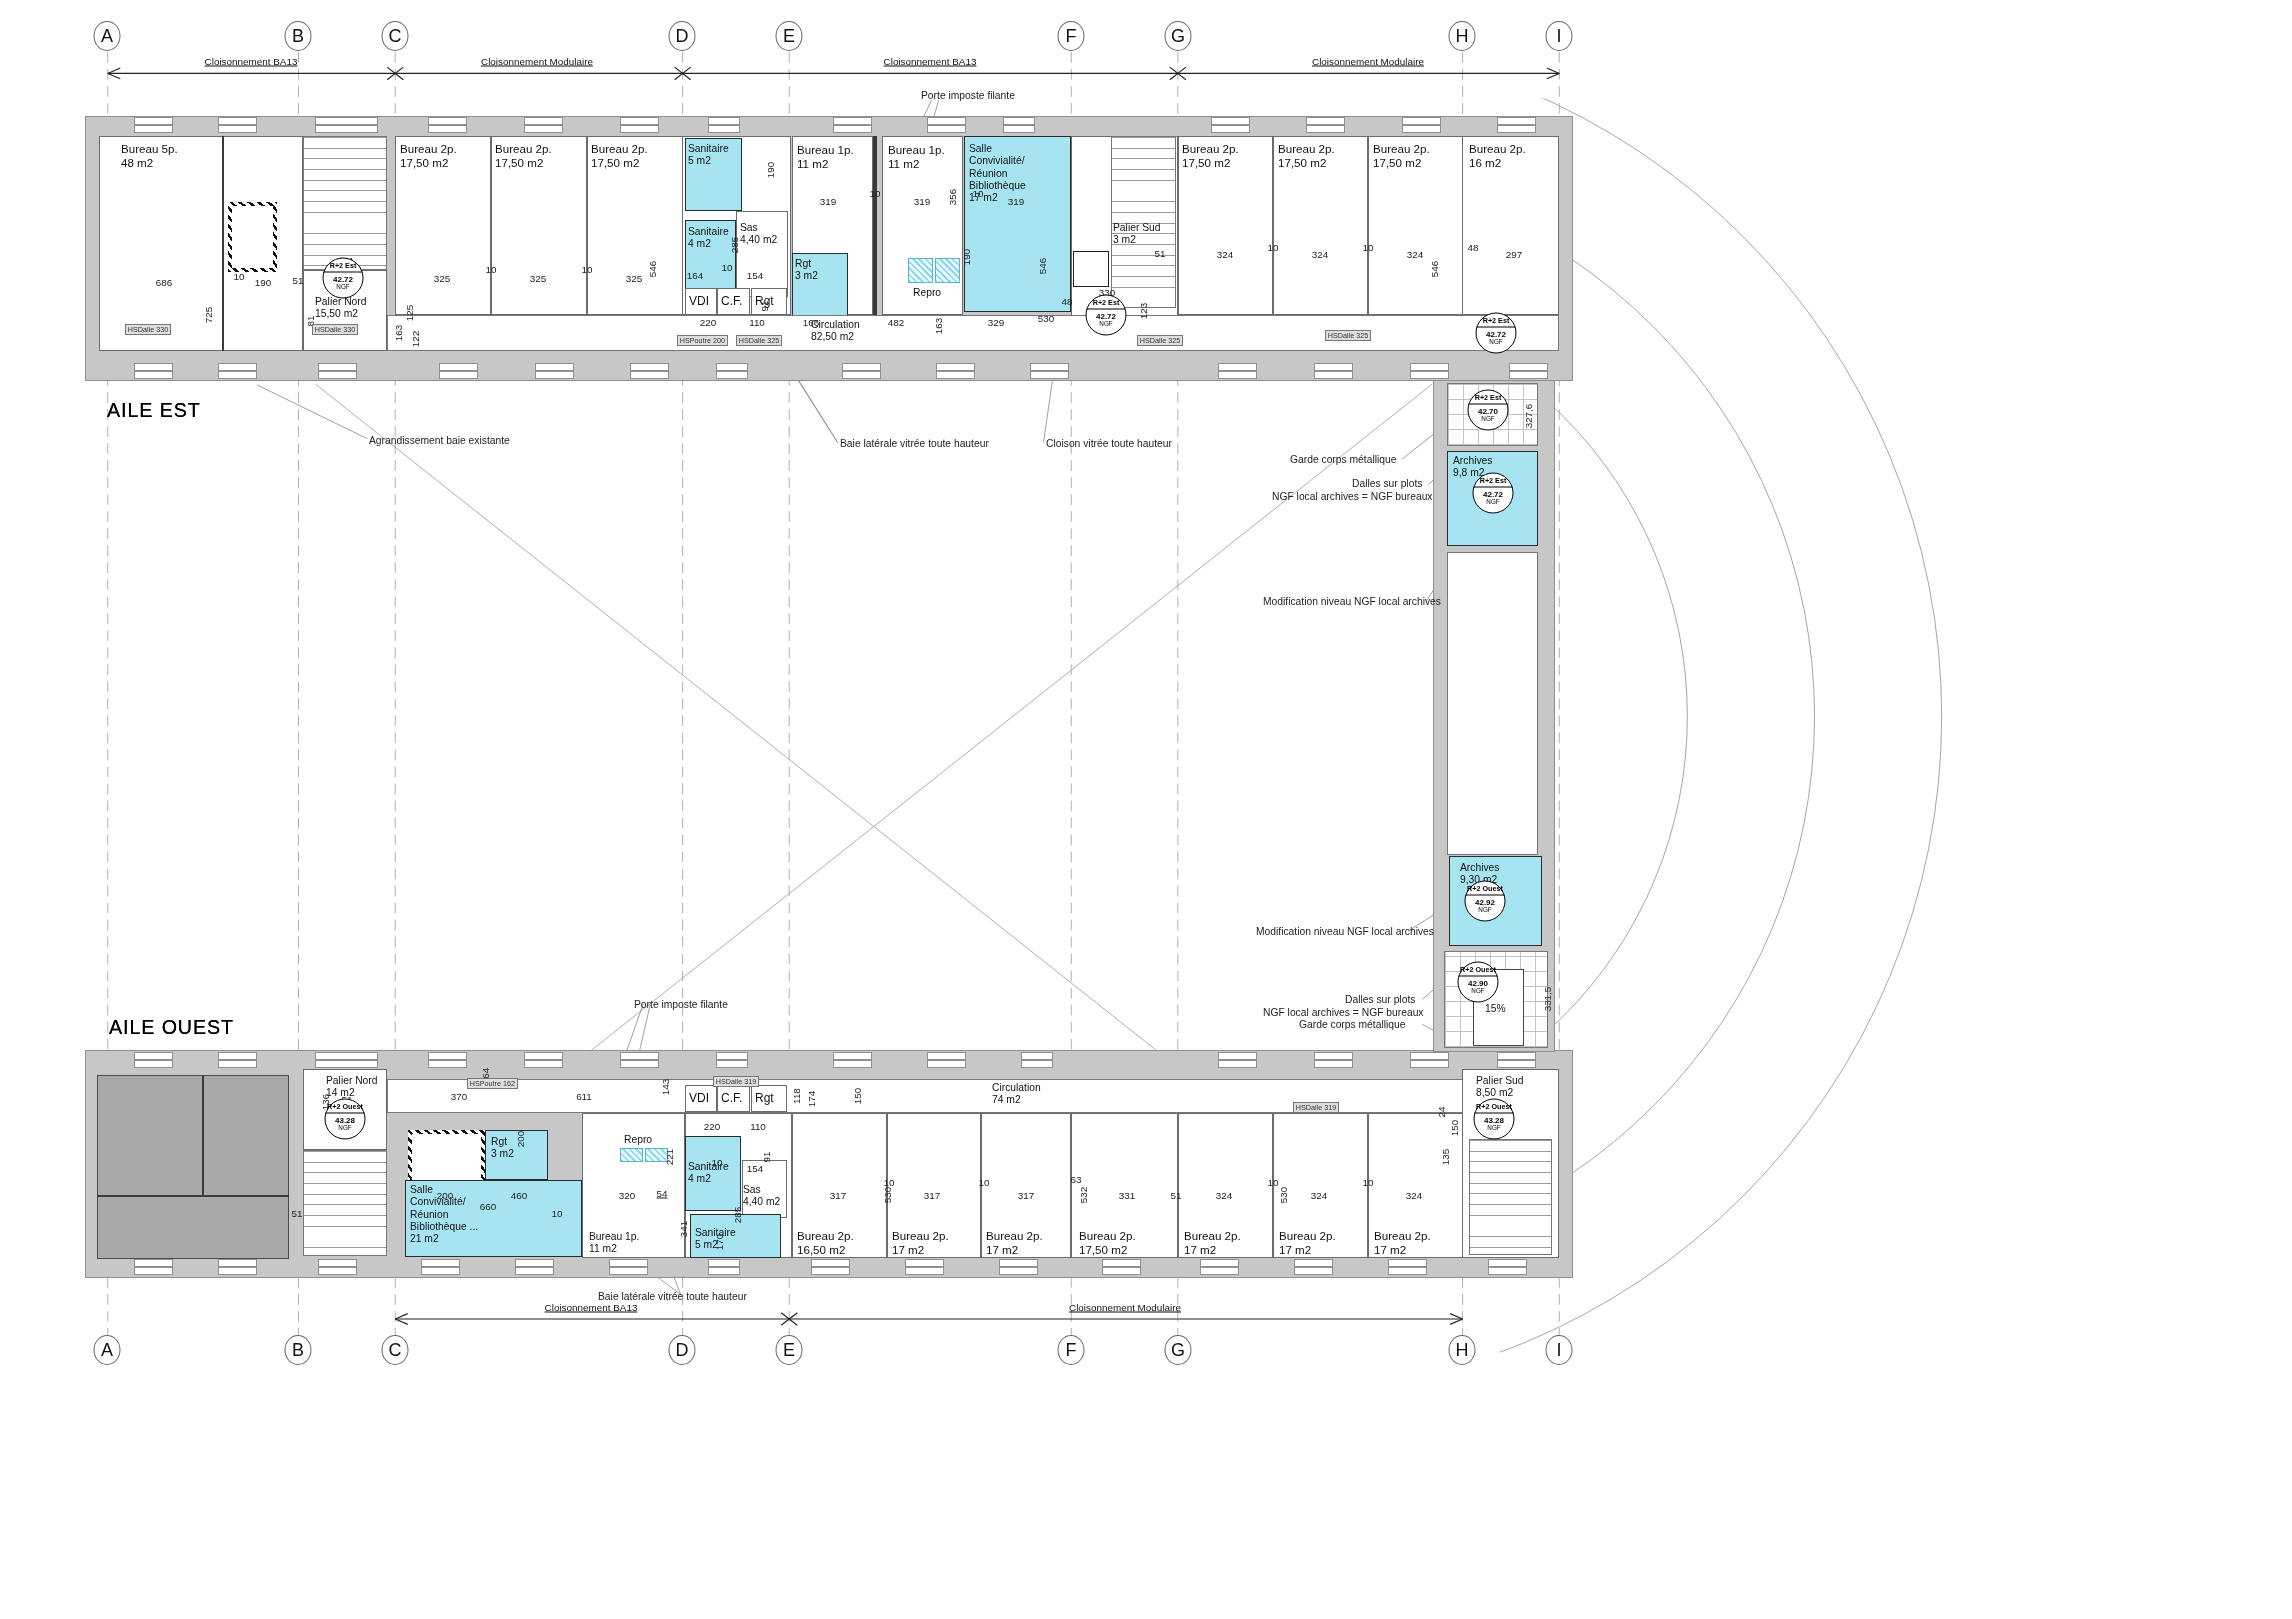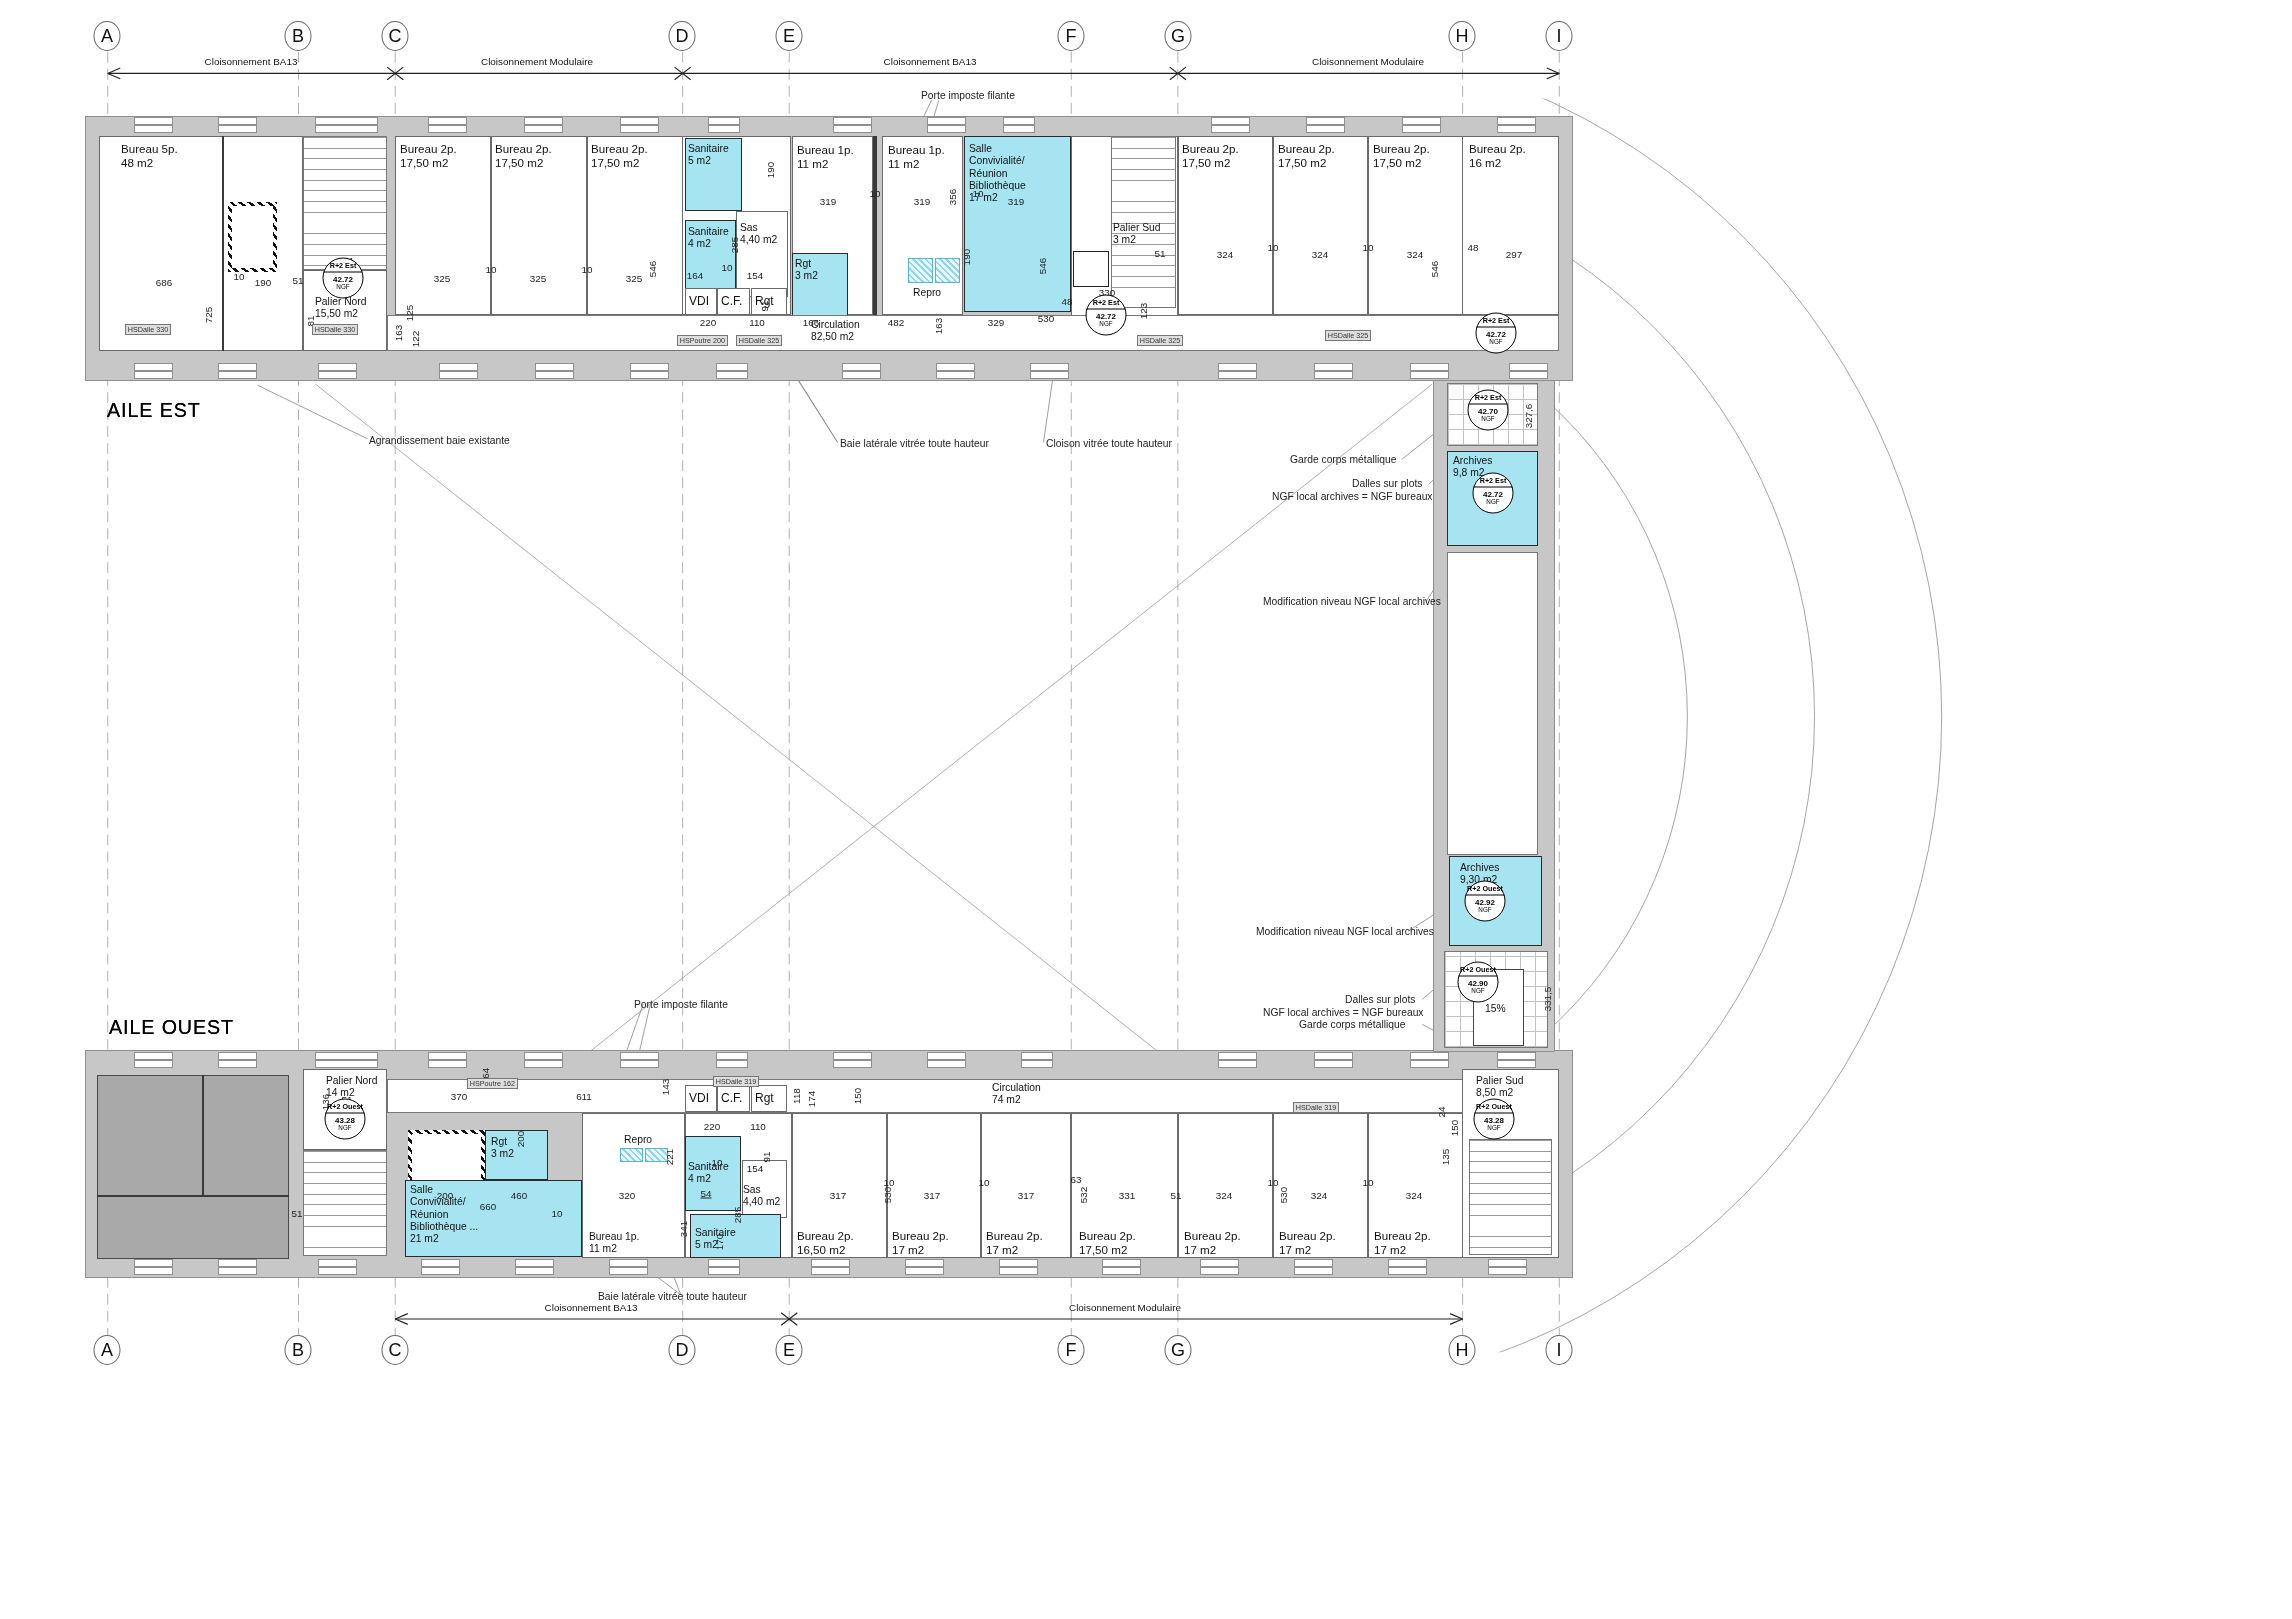--- a/index.html
+++ b/index.html
@@ -28,21 +28,21 @@
        border:0.9px solid #8f8f8f;}
   .wallline{position:absolute;background:#3a3a3a;}
   .label{position:absolute;font-size:11.6px;line-height:1.2;color:#111;white-space:pre-line;}
   .label.s{font-size:10.3px;}
   .label.xs{font-size:12px;}
   .label.big{font-size:19.7px;letter-spacing:0.9px;color:#000;}
   .dim{position:absolute;font-size:9.9px;color:#222;white-space:nowrap;
        transform:translate(-50%,-50%);}
   .dim.r{transform:translate(-50%,-50%) rotate(-90deg);}
   .ann{position:absolute;font-size:10.3px;color:#222;white-space:nowrap;}
-  .dl{position:absolute;font-size:9.9px;color:#111;white-space:nowrap;transform:translate(-50%,-50%);}
+  .dl{position:absolute;font-size:9.9px;color:#111;white-space:nowrap;transform:translate(-50%,-50%);text-decoration:underline;}
   .hs{position:absolute;font-size:7.2px;color:#333;background:#dedede;border:0.9px solid #777;
       padding:0 1.8px;line-height:1.3;white-space:nowrap;}
   .stamp{position:absolute;width:41px;height:41px;border:1.8px solid #000;border-radius:50%;
          background:#fff;text-align:center;transform:translate(-50%,-50%);}
   .stamp .st{font-size:7.2px;font-weight:bold;border-bottom:1.3px solid #000;line-height:1.9;height:14.3px;}
   .stamp .sv{font-size:8px;font-weight:bold;line-height:1.15;margin-top:1.8px;}
   .stamp .sn{font-size:6.3px;line-height:1;}
   .gc{position:absolute;width:27px;height:30px;border:0.9px solid #666;border-radius:50%;
       background:#fff;text-align:center;font-size:18px;line-height:29px;color:#111;
       transform:translate(-50%,-50%);}
@@ -411,21 +411,21 @@
       <div class="dim r" style="left: 796px; top: 1096px;">118</div>
       <div class="dim r" style="left: 811px; top: 1099px;">174</div>
       <div class="dim r" style="left: 857px; top: 1096px;">150</div>
       <div class="dim r" style="left: 520px; top: 1139px;">200</div>
       <div class="dim" style="left: 445px; top: 1195px;">200</div>
       <div class="dim" style="left: 519px; top: 1195px;">460</div>
       <div class="dim" style="left: 488px; top: 1206px;">660</div>
       <div class="dim" style="left: 297px; top: 1213px;">51</div>
       <div class="dim" style="left: 557px; top: 1213px;">10</div>
       <div class="dim" style="left: 627px; top: 1195px;">320</div>
-      <div class="dim" style="left: 706px; top: 1193px; text-decoration: underline;">54</div>
+      <div class="dim" style="left: 662px; top: 1193px; text-decoration: underline;">54</div>
       <div class="dim r" style="left: 683px; top: 1229px;">341</div>
       <div class="dim r" style="left: 669px; top: 1157px;">221</div>
       <div class="dim" style="left: 712px; top: 1126px;">220</div>
       <div class="dim" style="left: 758px; top: 1126px;">110</div>
       <div class="dim r" style="left: 766px; top: 1157px;">91</div>
       <div class="dim" style="left: 755px; top: 1168px;">154</div>
       <div class="dim" style="left: 717px; top: 1162px;">10</div>
       <div class="dim r" style="left: 737px; top: 1215px;">285</div>
       <div class="dim r" style="left: 719px; top: 1242px;">170</div>
       <div class="dim" style="left: 838px; top: 1195px;">317</div>

